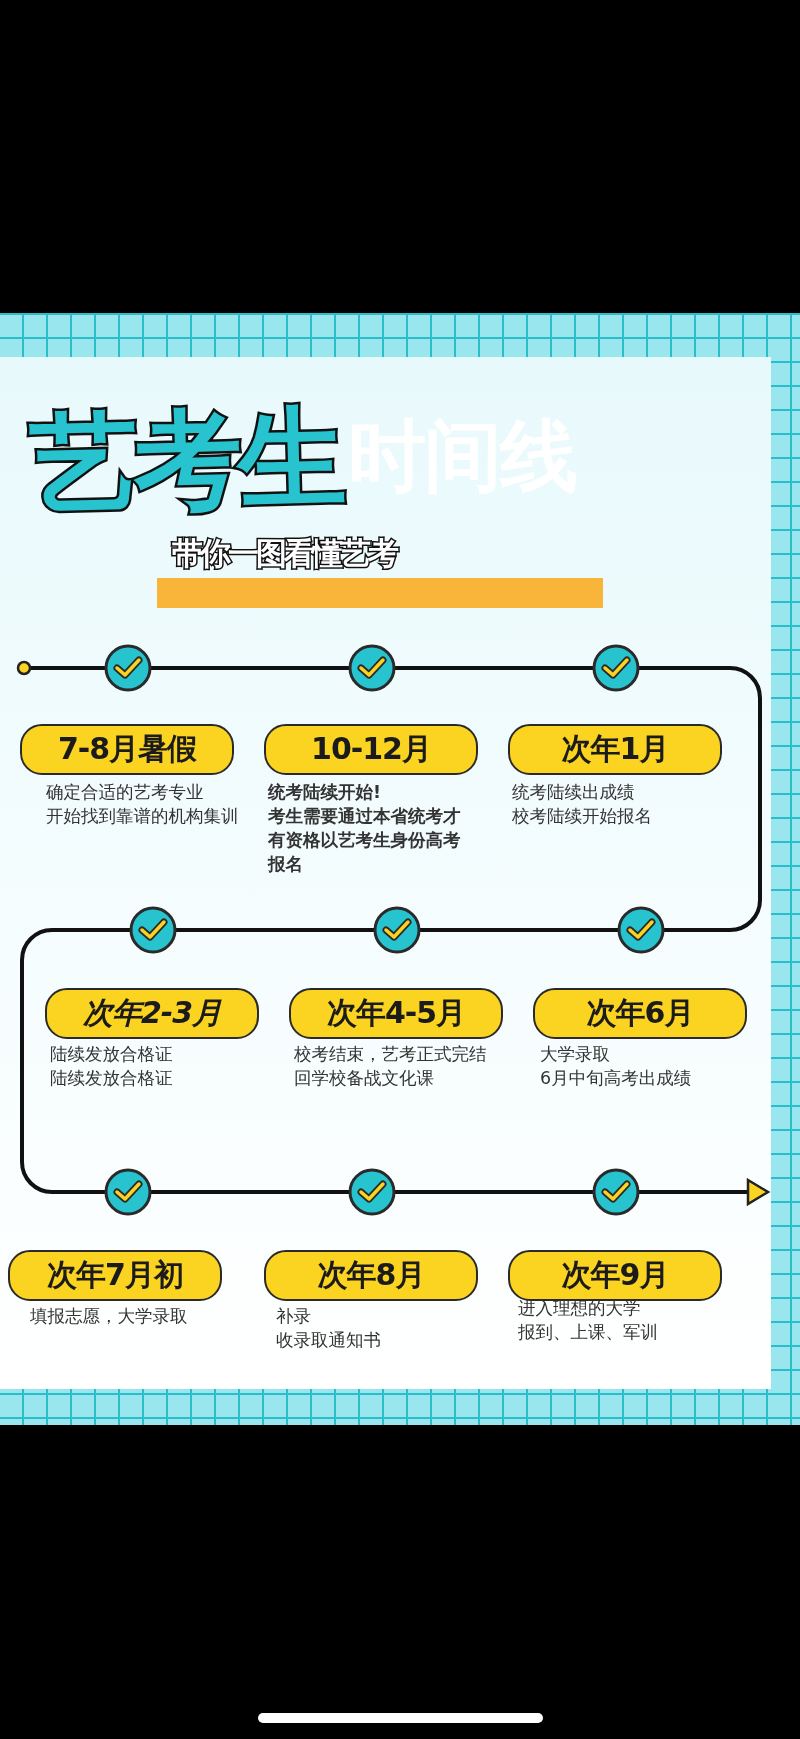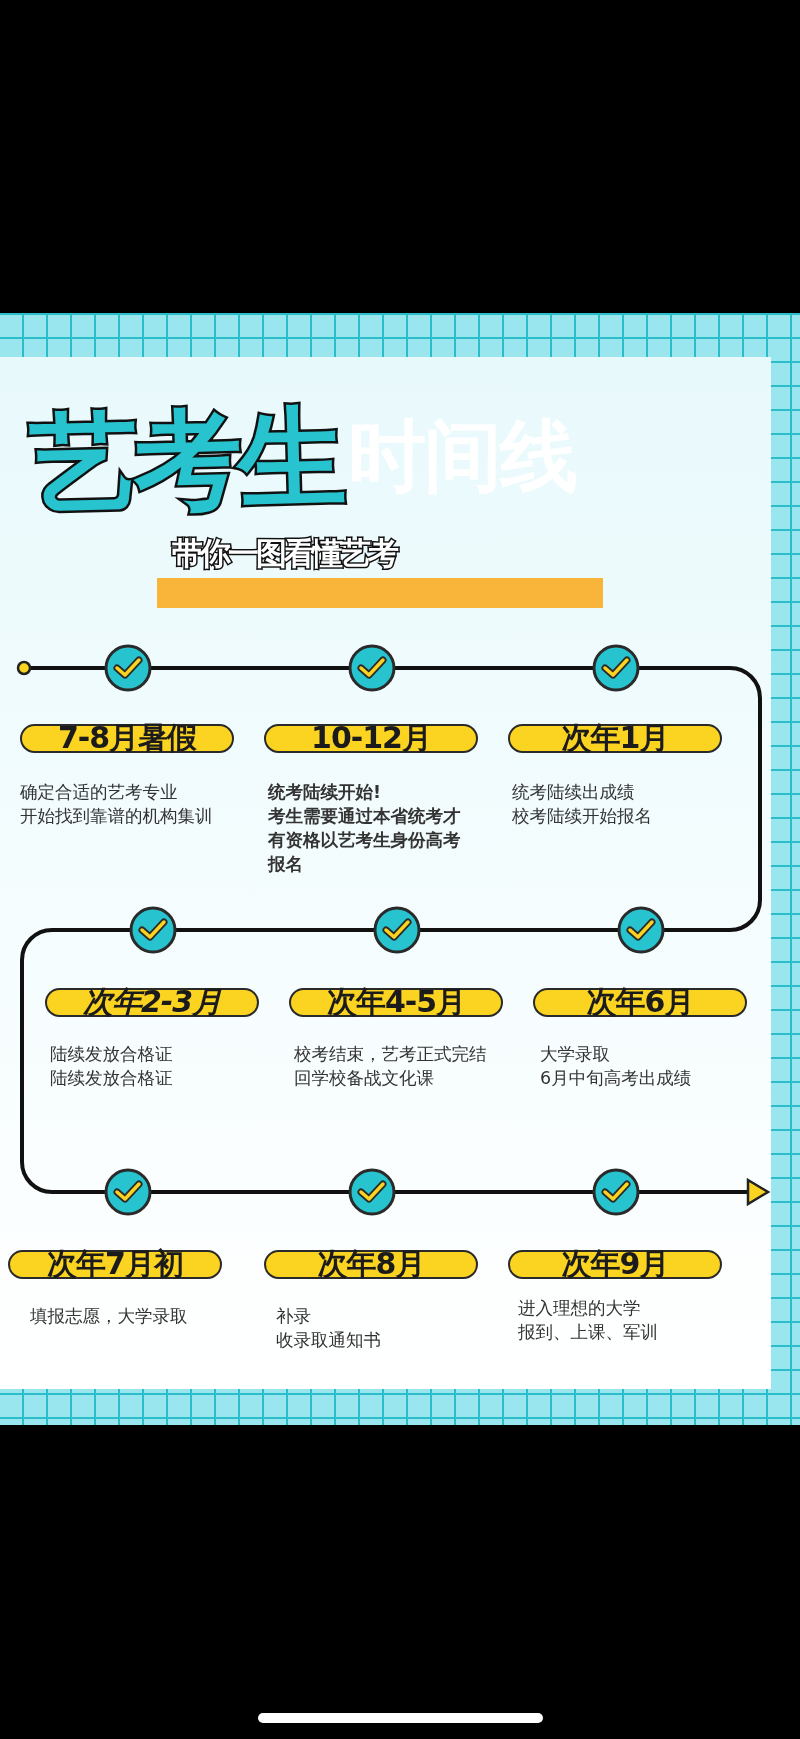--- a/index.html
+++ b/index.html
@@ -14,21 +14,21 @@
   .card{position:absolute;left:0;top:357px;width:771px;height:1032px;background:linear-gradient(#e8f9fc,#f6fdfe 60%,#ffffff);}
   .title{position:absolute;top:375px;left:30px;height:140px;display:flex;align-items:flex-end;}
   .title-main{font-family:"DejaVu Sans",sans-serif;font-weight:bold;font-size:108px;line-height:1;color:#27c3cf;
     -webkit-text-stroke:5px #111;paint-order:stroke fill;letter-spacing:-4px;transform:rotate(-1.5deg);display:inline-block;}
   .title-rest{font-family:"DejaVu Sans",sans-serif;font-weight:bold;font-size:78px;line-height:1;color:#ffffff;margin-left:6px;margin-bottom:20px;letter-spacing:-2px;}
   .sub-bar{position:absolute;left:157px;top:578px;width:446px;height:30px;background:#f9b43a;}
   .sub-text{position:absolute;left:172px;top:538px;width:420px;font-family:"DejaVu Sans",sans-serif;font-weight:bold;font-size:31px;line-height:1;color:#fff;
     -webkit-text-stroke:3px #111;paint-order:stroke fill;letter-spacing:-3px;white-space:nowrap;}
   svg.path{position:absolute;left:0;top:0;}
   .check{position:absolute;width:48px;height:48px;margin-left:-24px;margin-top:-24px;}
-  .pill{position:absolute;width:214px;height:29px;border:2.5px solid #2a2a2a;border-radius:22px;background:#fbd321;box-sizing:border-box;
+  .pill{position:absolute;width:214px;height:51px;border:2.5px solid #2a2a2a;border-radius:22px;background:#fbd321;box-sizing:border-box;
     display:flex;align-items:center;justify-content:center;font-family:"DejaVu Sans",sans-serif;font-weight:bold;font-size:30px;color:#1b1b1b;letter-spacing:-1px;}
   .desc{position:absolute;font-size:17.5px;line-height:24px;color:#333;white-space:nowrap;}
   .home-indicator{position:absolute;left:258px;top:1713px;width:285px;height:10px;border-radius:5px;background:#fff;}
 </style>
 </head>
 <body>
 
 <div class="grid-bg"></div>
 <div class="card"></div>
 
@@ -46,21 +46,21 @@
   <circle cx="24" cy="668" r="6" fill="#fbd321" stroke="#222" stroke-width="2.5"></circle>
 </svg>
 
 <div id="milestones">
     <div class="check" style="left: 128px; top: 668px;"><svg width="48" height="48" viewBox="0 0 48 48">
         <circle cx="24" cy="24" r="22" fill="#27c3cf" stroke="#2a2a2a" stroke-width="3"></circle>
         <path d="M13 24 L21 31 L35 16" fill="none" stroke="#2a2a2a" stroke-width="7" stroke-linecap="round" stroke-linejoin="round"></path>
         <path d="M13 24 L21 31 L35 16" fill="none" stroke="#fbd321" stroke-width="3.5" stroke-linecap="round" stroke-linejoin="round"></path>
       </svg></div>
     <div class="pill" style="left: 20px; top: 724px;">7-8月暑假</div>
-    <div class="desc" style="left: 20px; top: 780px;">
+    <div class="desc" style="left: 46px; top: 780px;">
       <div>确定合适的艺考专业</div>
       <div>开始找到靠谱的机构集训</div>
     </div>
     <div class="check" style="left: 372px; top: 668px;"><svg width="48" height="48" viewBox="0 0 48 48">
         <circle cx="24" cy="24" r="22" fill="#27c3cf" stroke="#2a2a2a" stroke-width="3"></circle>
         <path d="M13 24 L21 31 L35 16" fill="none" stroke="#2a2a2a" stroke-width="7" stroke-linecap="round" stroke-linejoin="round"></path>
         <path d="M13 24 L21 31 L35 16" fill="none" stroke="#fbd321" stroke-width="3.5" stroke-linecap="round" stroke-linejoin="round"></path>
       </svg></div>
     <div class="pill" style="left: 264px; top: 724px;">10-12月</div>
     <div class="desc" style="left: 268px; top: 780px; font-weight: bold;">

